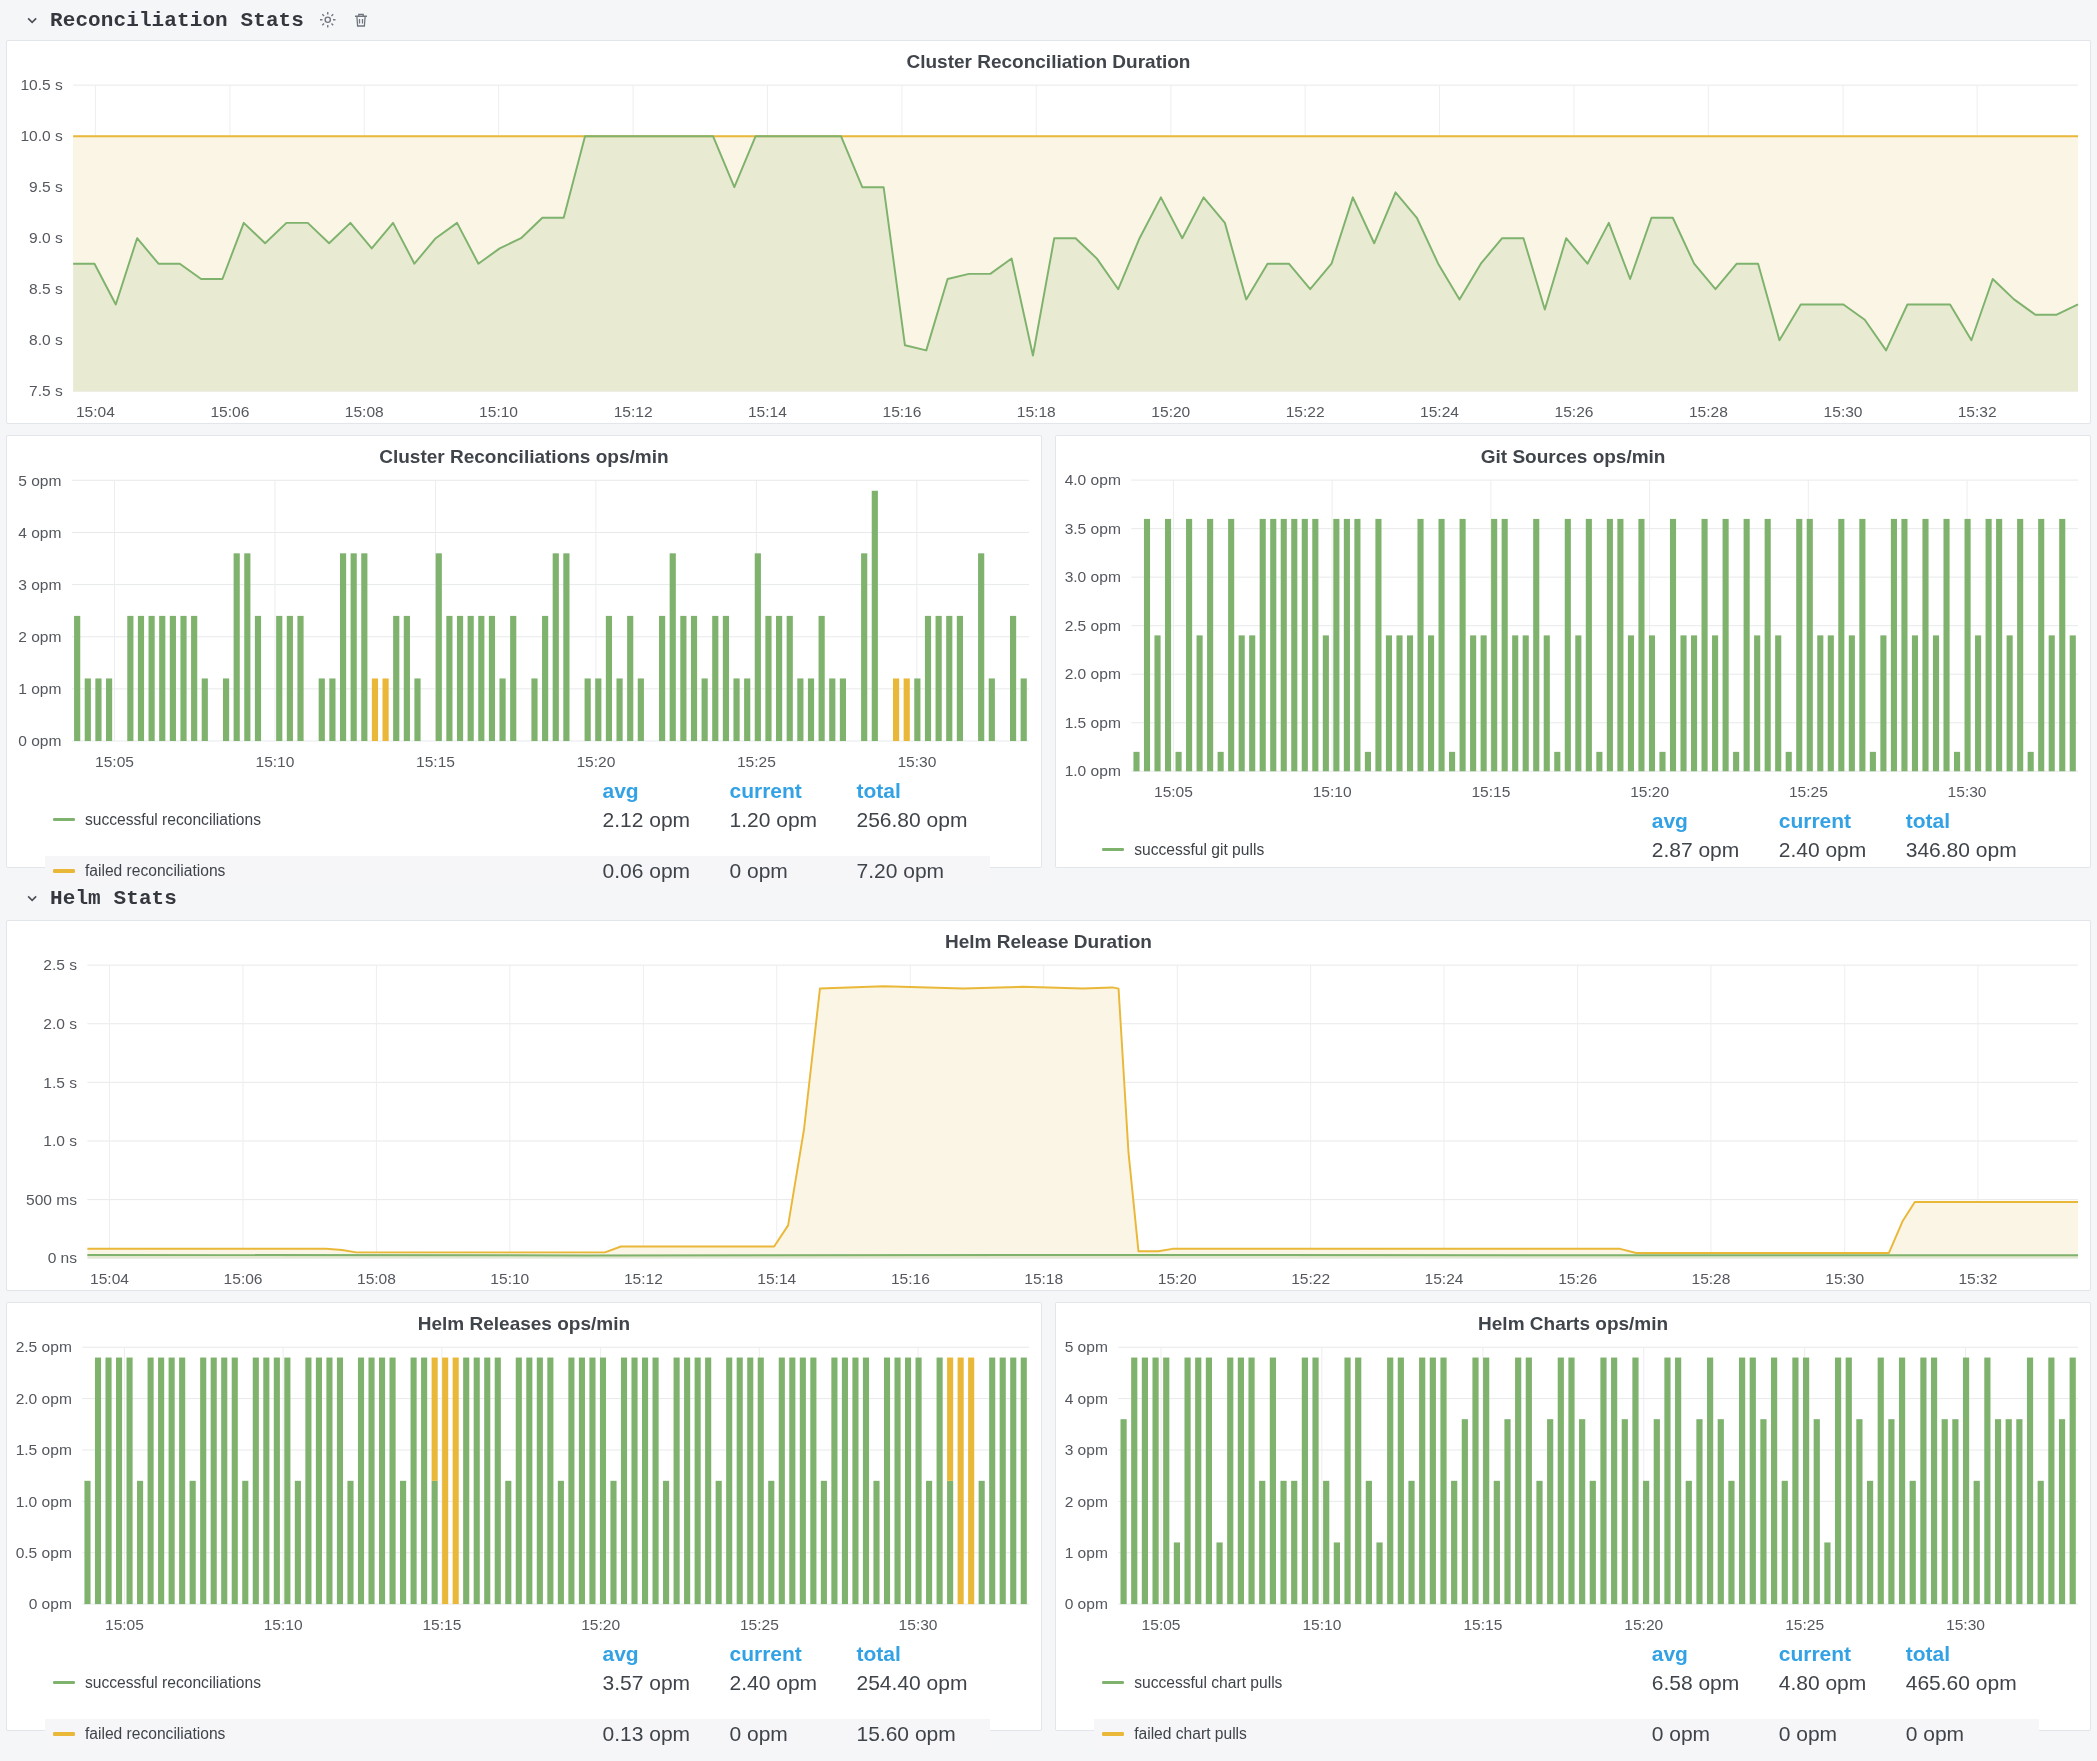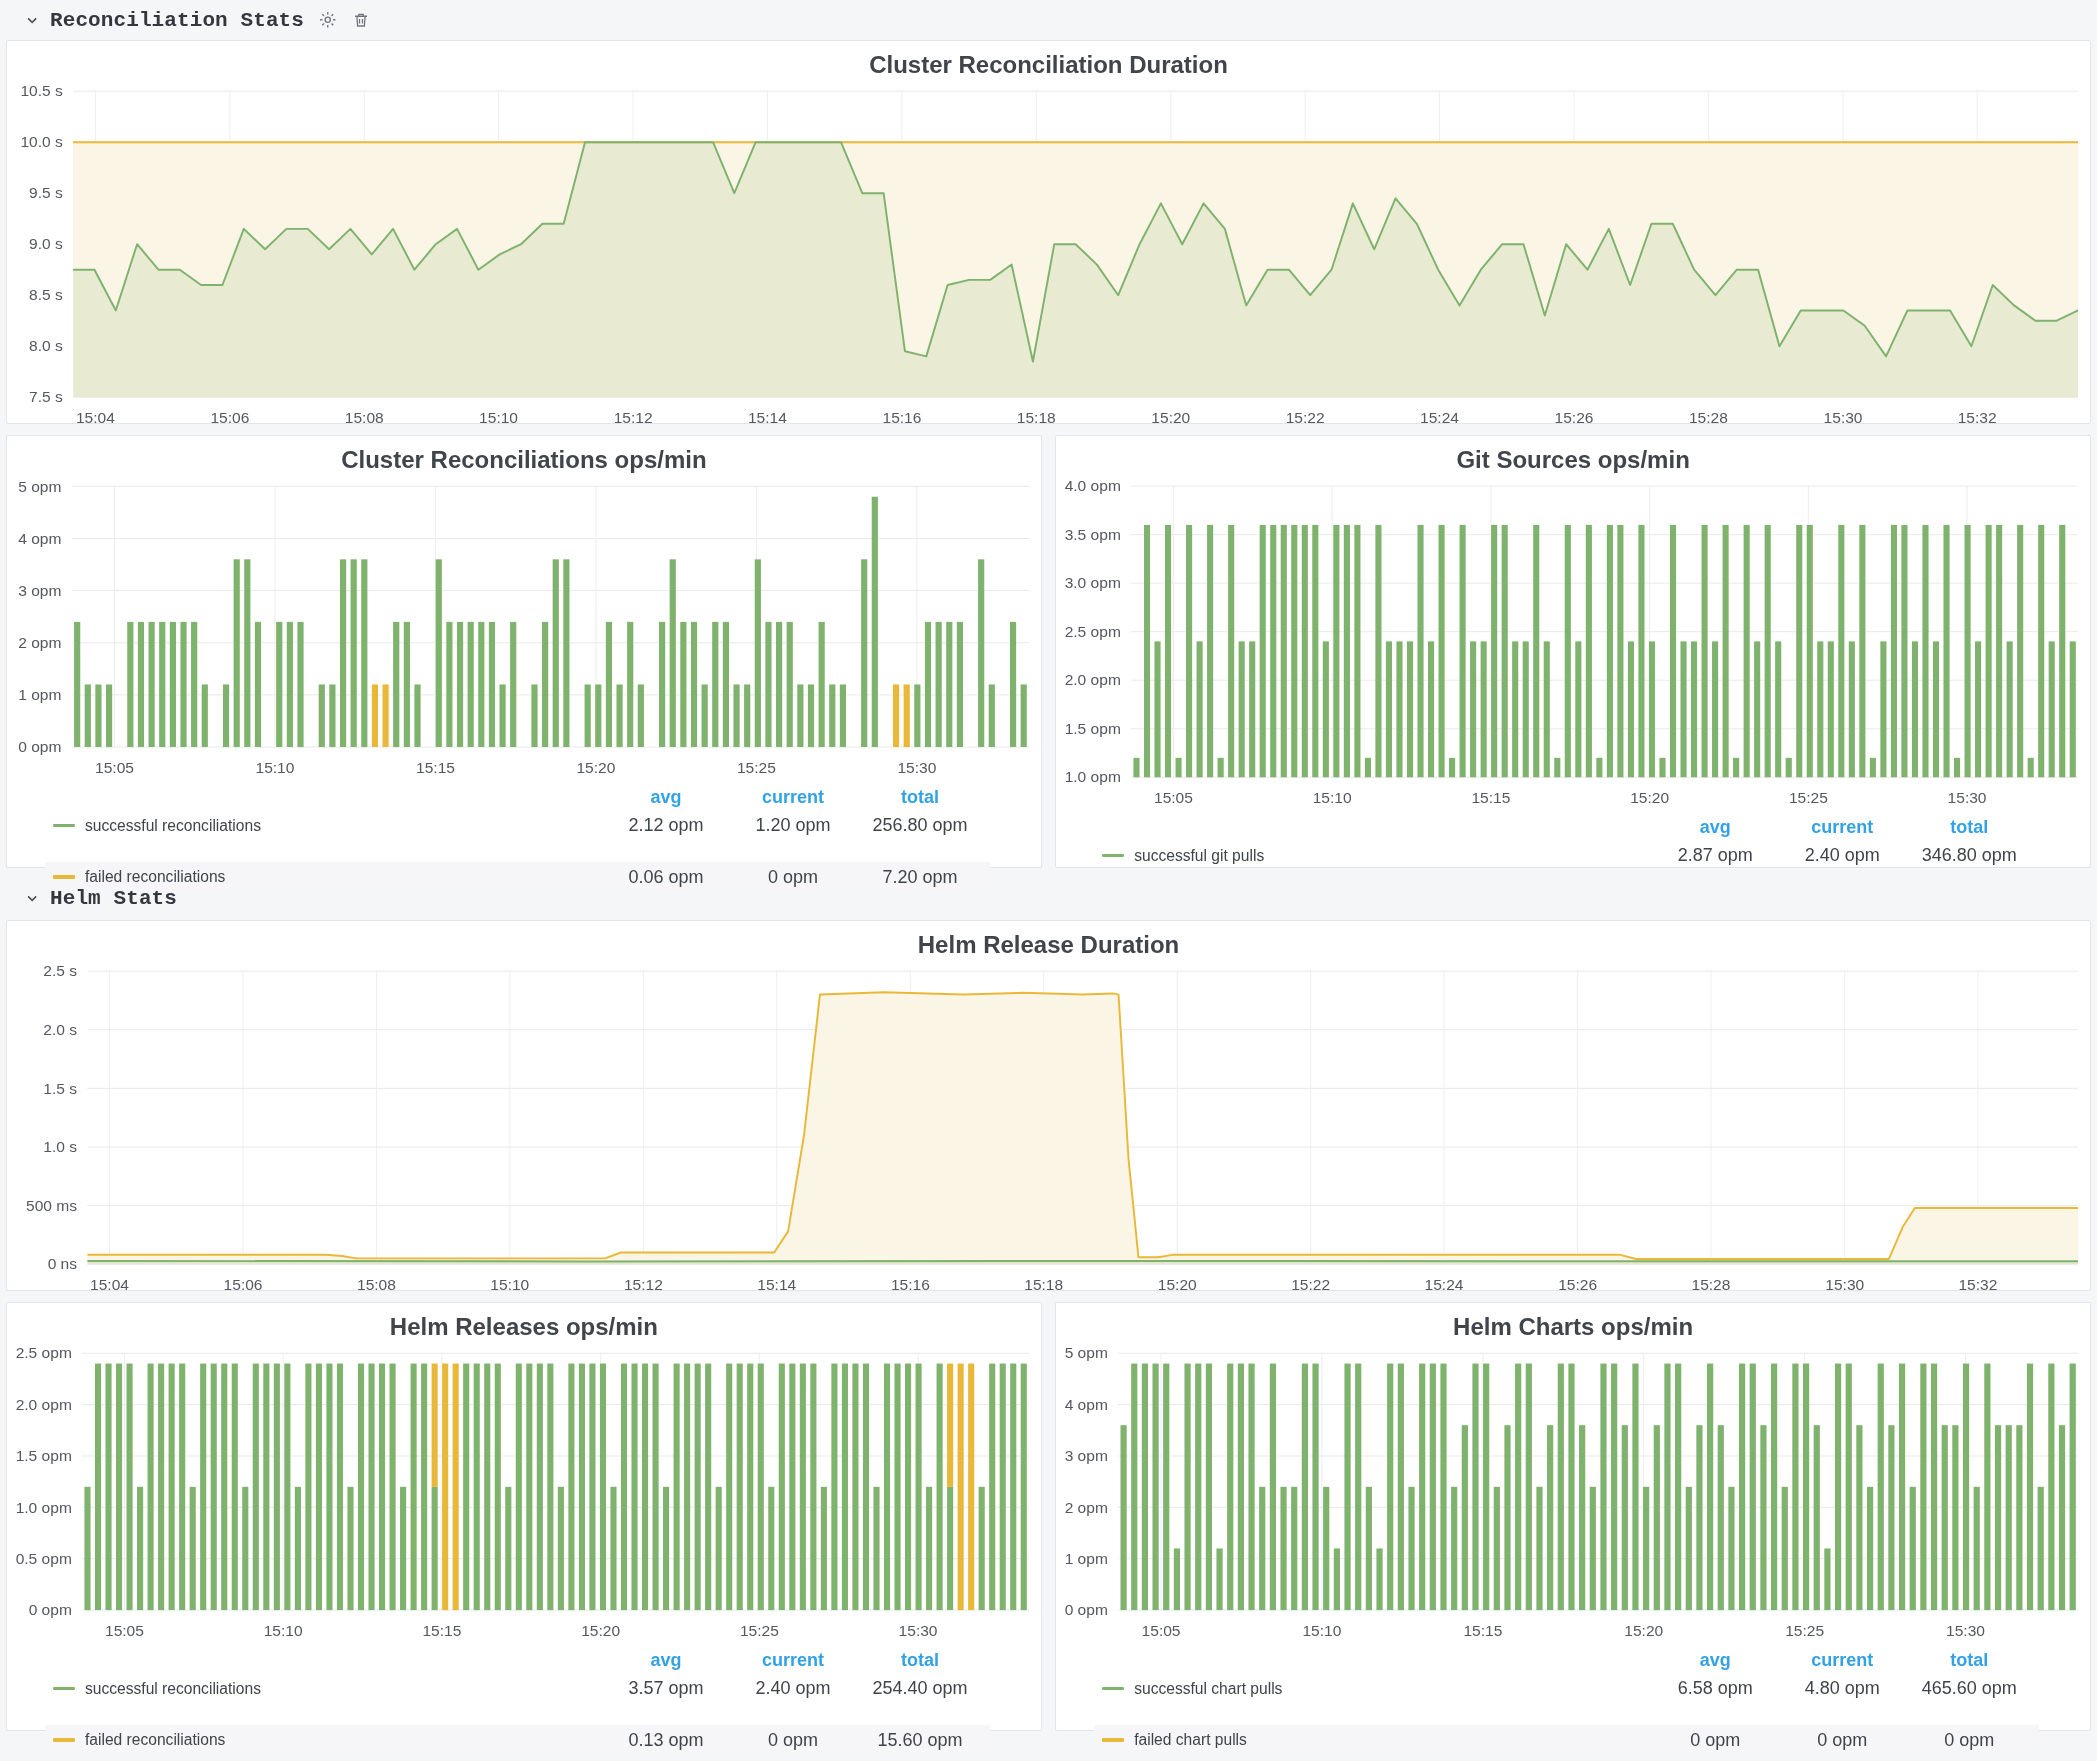--- a/index.html
+++ b/index.html
@@ -3,33 +3,33 @@
 <meta charset="utf-8">
 <style>
   * { margin:0; padding:0; box-sizing:border-box; }
   html,body { width:2097px; height:1761px; background:#f5f6f8; font-family:"Liberation Sans", sans-serif; overflow:hidden; }
   .page { padding:0 5.8px 5.8px 5.8px; }
   .section-header { display:flex; align-items:center; gap:10.4px; height:40px; padding-left:19.5px; }
   .section-title { font-size:21px; font-weight:bold; color:#34383e; letter-spacing:0.1px;font-family:Liberation Mono, monospace; }
   .sec-icon { display:flex; align-items:center; color:#70767e; margin-left:3.9px; cursor:pointer; }
   .chev { color:#4a4f56; display:flex; align-items:center; }
   .panel { background:#ffffff; border:0.6px solid #e2e5e9; border-radius:1.9px; display:flex; flex-direction:column; }
-  .panel-title { text-align:center; font-size:24px; font-weight:bold; color:#40454c; padding:10.4px 0 2.6px 0; cursor:pointer; }
+  .panel-title { text-align:center; font-size:19px; font-weight:bold; color:#40454c; padding:10.4px 0 2.6px 0; cursor:pointer; }
   .chart { flex:1 1 auto; position:relative; }
   .row { display:flex; gap:13px; }
   .row .panel { flex:1 1 0; min-width:0; }
   .gap { height:11px; }
   svg text.tick { font-family:"Liberation Sans", sans-serif; font-size:24px; fill:#54585e; }
   .legend { padding:1.3px 51px 6.5px 38px; }
   .lrow { display:flex; align-items:center; height:30.5px; padding:0 6.5px 0 7.8px; }
   .lrow.alt { background:#f6f6f8;margin-top:21px; }
   .lrow.head { height:26px; }
   .dash { width:22px; height:3.2px; border-radius:1.3px; margin-right:10.4px; flex:0 0 auto; }
   .llabel { flex:1 1 auto; font-size:15.6px; color:#3f444a; }
-  .lval { width:127px; text-align:center; font-size:18px; color:#3f444a; white-space:nowrap; }
+  .lval { width:127px; text-align:left; font-size:21px; color:#3f444a; white-space:nowrap; }
   .lrow.head .lval { color:#33a2e5; font-weight:bold; }
 </style>
 </head>
 <body>
 
 <div class="page">
 
   <div class="section-header">
     <span class="chev">
       <svg width="14.3" height="14.3" viewBox="0 0 16 16">

